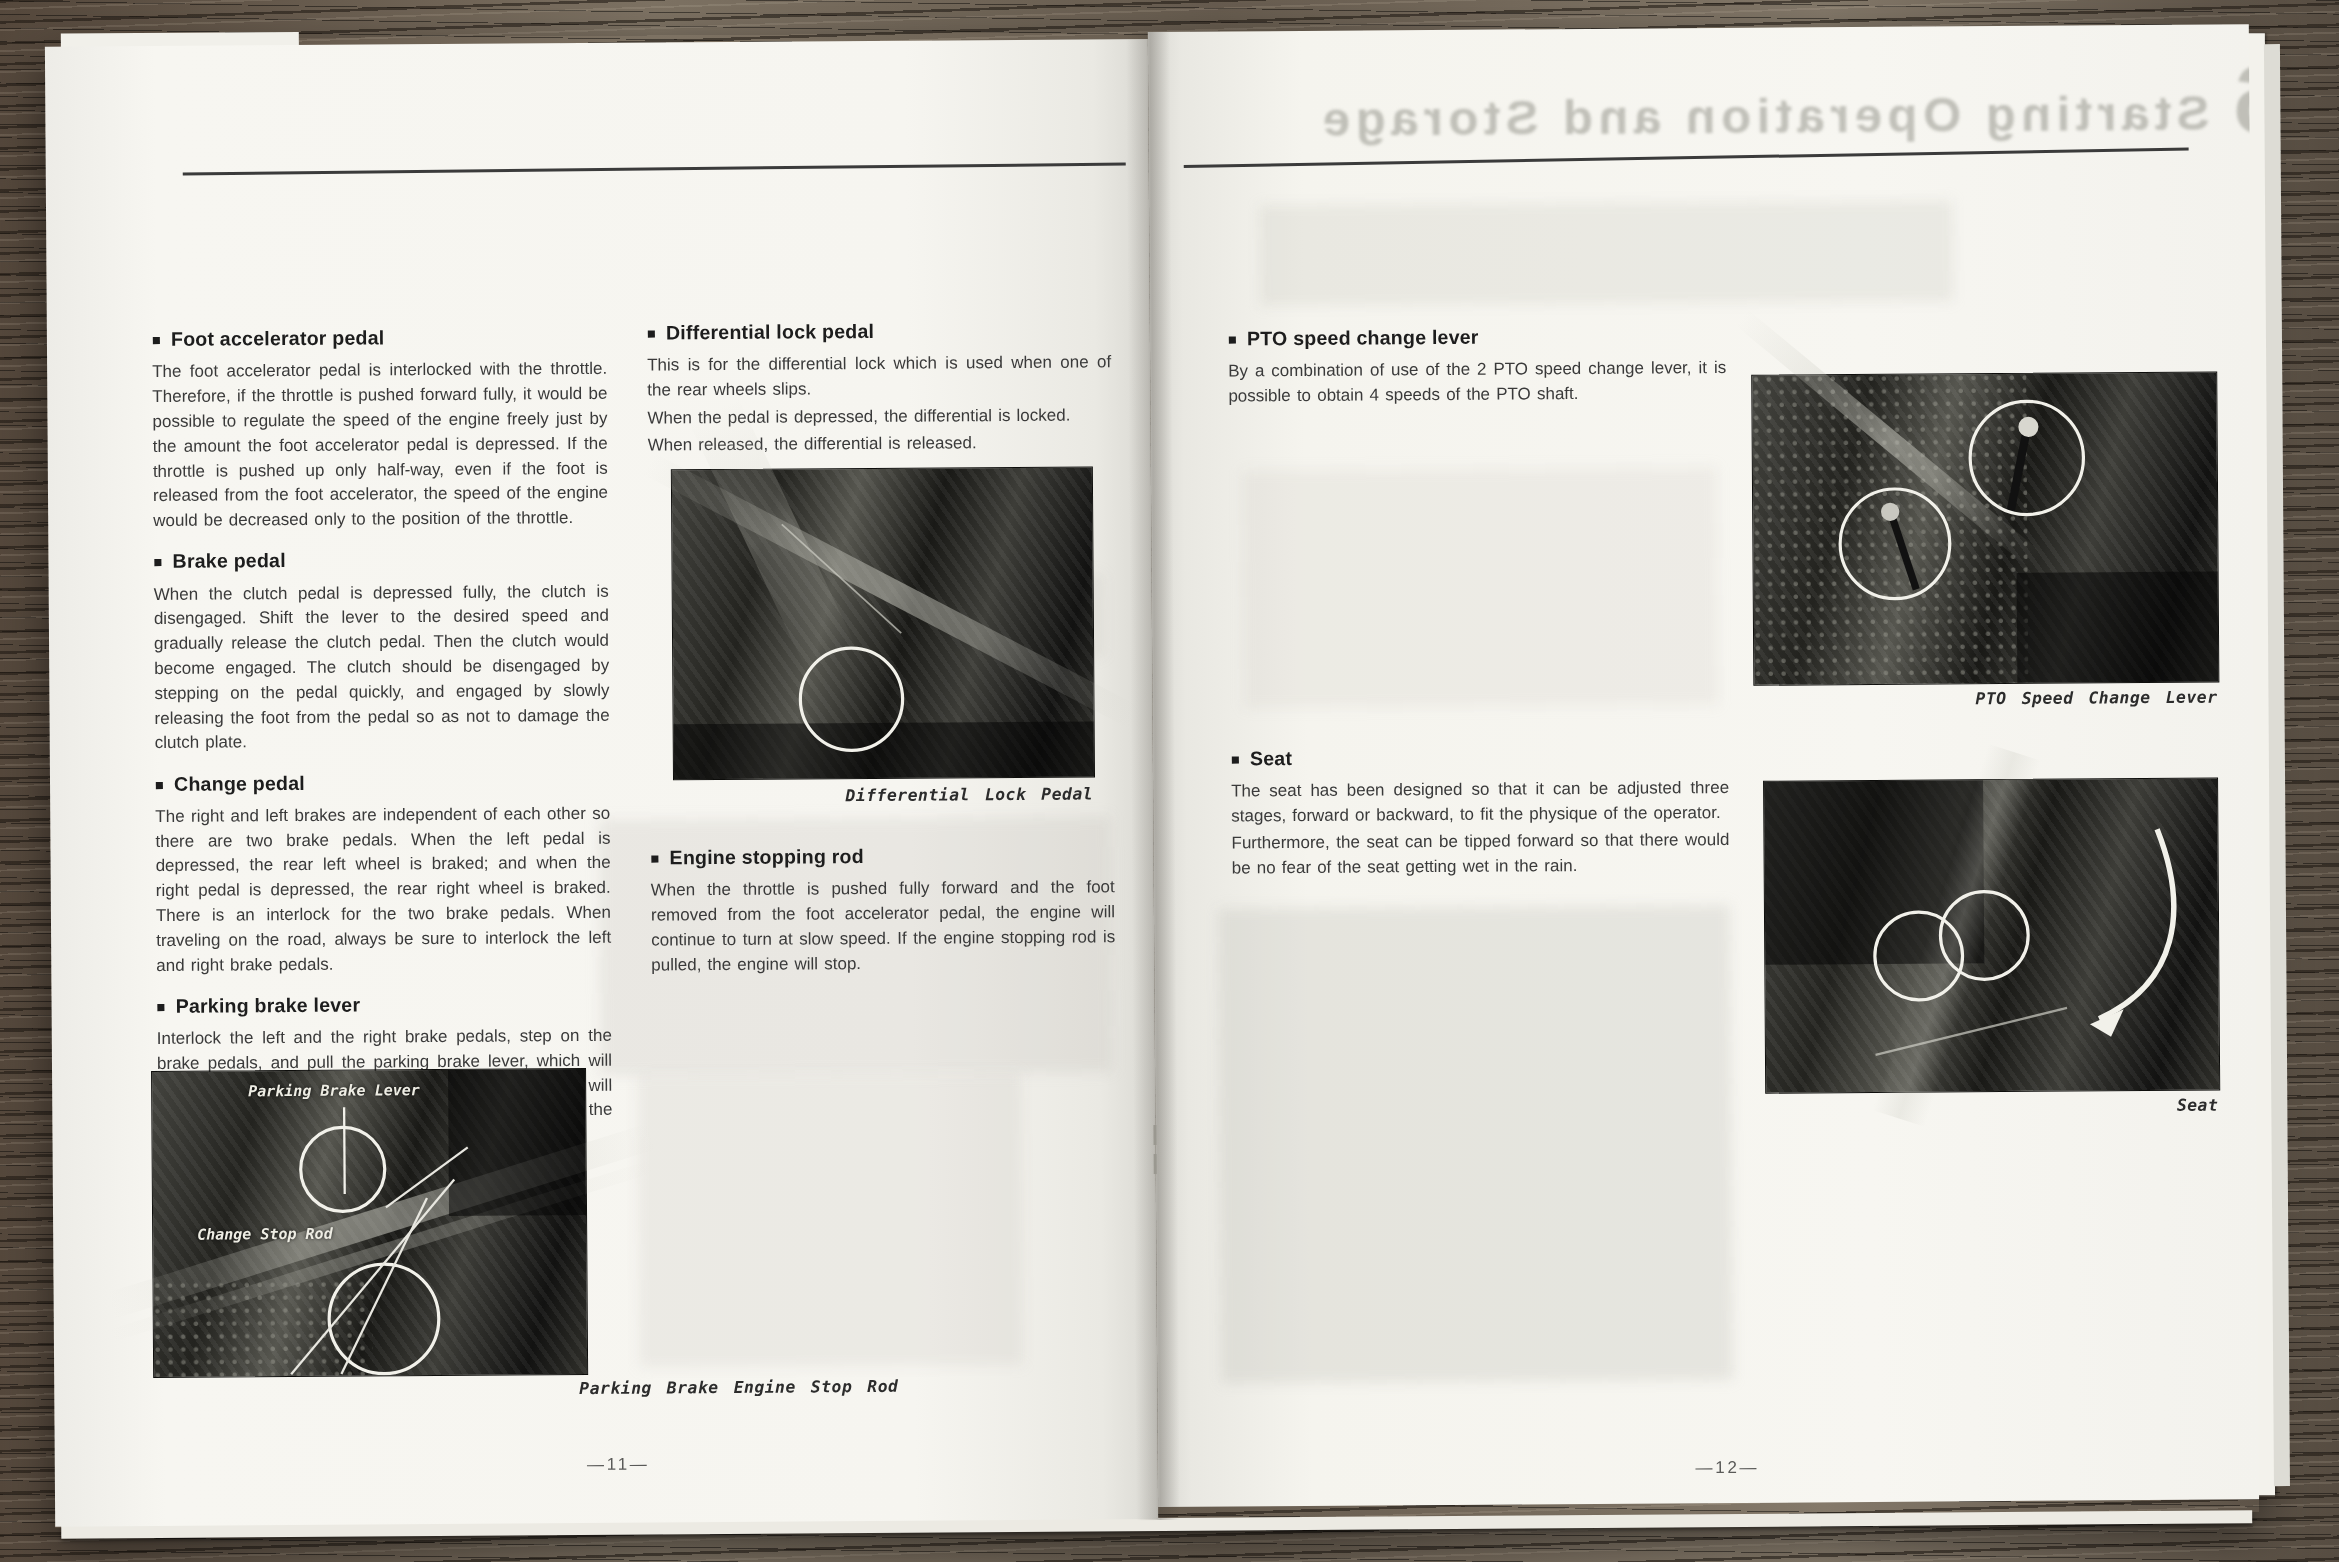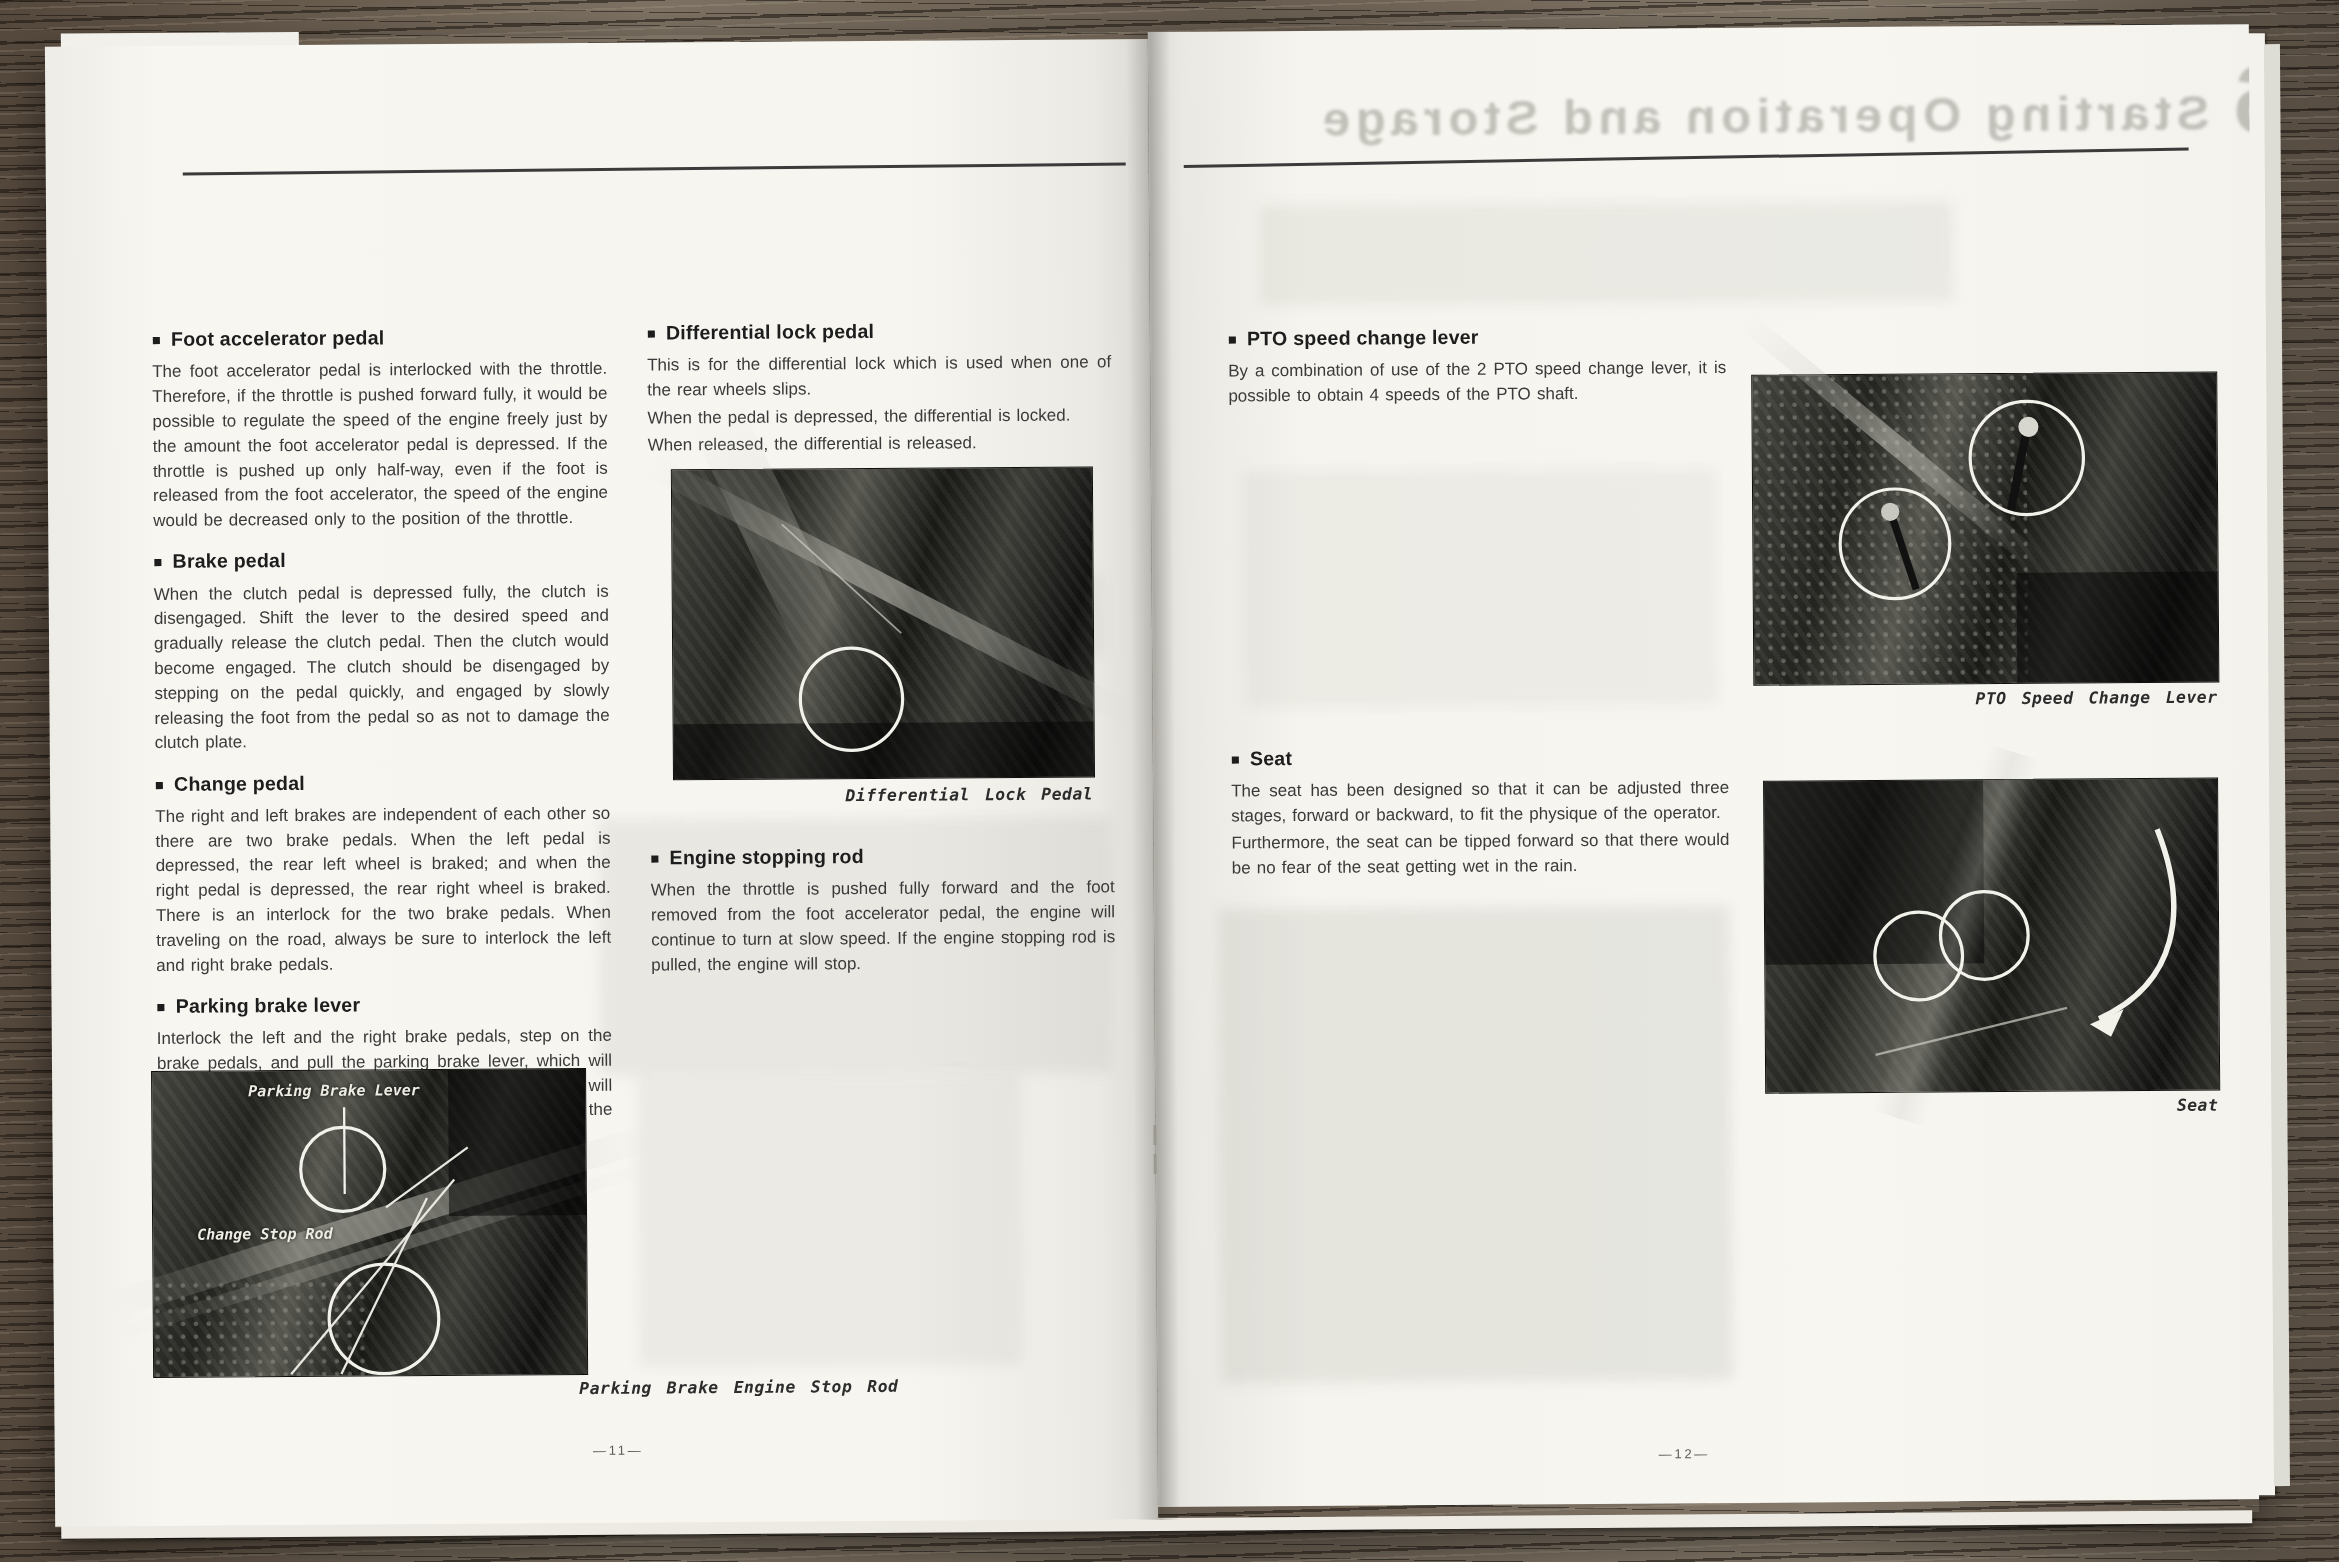--- a/index.html
+++ b/index.html
@@ -29,21 +29,21 @@
   .stitch{position:absolute;width:2.7px;height:20px;background:#9a9890;left:1101px;z-index:6;}
   
   .rule{position:absolute;background:#3b3b3b;height:2.7px;}
   
   .col{position:absolute;}
   .sec{margin-bottom:16.4px;}
   .sec h3{margin:0 0 9.1px 0;font-size:19.6px;font-weight:700;color:#1d1d1d;letter-spacing:0.2px;}
   .bullet{display:inline-block;font-size:14.6px;margin-right:10px;transform:translateY(-0.9px);}
   .sec p{margin:0 0 2.7px 0;font-size:17px;line-height:1.46;color:#3a3a3a;
     text-align:justify;text-align-last:left;word-spacing:1.4px;}
-  .pagenum{position:absolute;font-size:13px;color:#5a5a58;letter-spacing:2.7px;}
+  .pagenum{position:absolute;font-size:17px;color:#5a5a58;letter-spacing:2.7px;margin-top:12px;}
   
   .caption{font-family:"DejaVu Sans Mono",monospace;font-style:italic;font-weight:700;
     font-size:16.4px;color:#2c2c2c;letter-spacing:0.5px;word-spacing:4.6px;}
   .photolabel{position:absolute;font-family:"DejaVu Sans Mono",monospace;font-style:italic;
     font-weight:700;font-size:15px;color:#eeede4;text-shadow:0 0 3.7px rgba(0,0,0,.8);white-space:nowrap;z-index:3;}
   
   .photo{position:relative;border:0.9px solid #0d0d0b;
     background-image:
       repeating-linear-gradient(55deg, rgba(255,255,255,.05) 0 4.6px, transparent 4.6px 11px),
       linear-gradient(105deg,#44443f 0%,#23231f 22%,#56564f 38%,#191916 55%,#3d3d38 70%,#121211 88%,#30302b 100%);}
@@ -187,20 +187,20 @@
       <svg viewBox="0 0 496 340">
         <circle cx="168" cy="192" r="48" fill="none" stroke="#f2f1ea" stroke-width="3.5"></circle>
         <circle cx="240" cy="170" r="48" fill="none" stroke="#f2f1ea" stroke-width="3.5"></circle>
         <path d="M 430,55 C 465,145 450,225 365,262" fill="none" stroke="#f2f1ea" stroke-width="6"></path>
         <polygon points="355,268 392,252 378,282" fill="#f2f1ea"></polygon>
         <line x1="120" y1="300" x2="330" y2="250" stroke="#cfcfc6" stroke-width="2.5" opacity=".7"></line>
       </svg>
     </figure>
     <div class="caption" style="position:absolute;left:610px;top:1071px;width:453px;text-align:right;">Seat</div>
 
-    <div class="pagenum" style="left:501px;top:1418px;width:137px;text-align:left;">—12—</div>
+    <div class="pagenum" style="left:501px;top:1418px;width:137px;text-align:center;">—12—</div>
   </div>
 
   <div class="gutter"></div>
   <div class="stitch" style="top:1093px;"></div>
   <div class="stitch" style="top:1122px;"></div>
 </div>
 
 
 </body></html>

